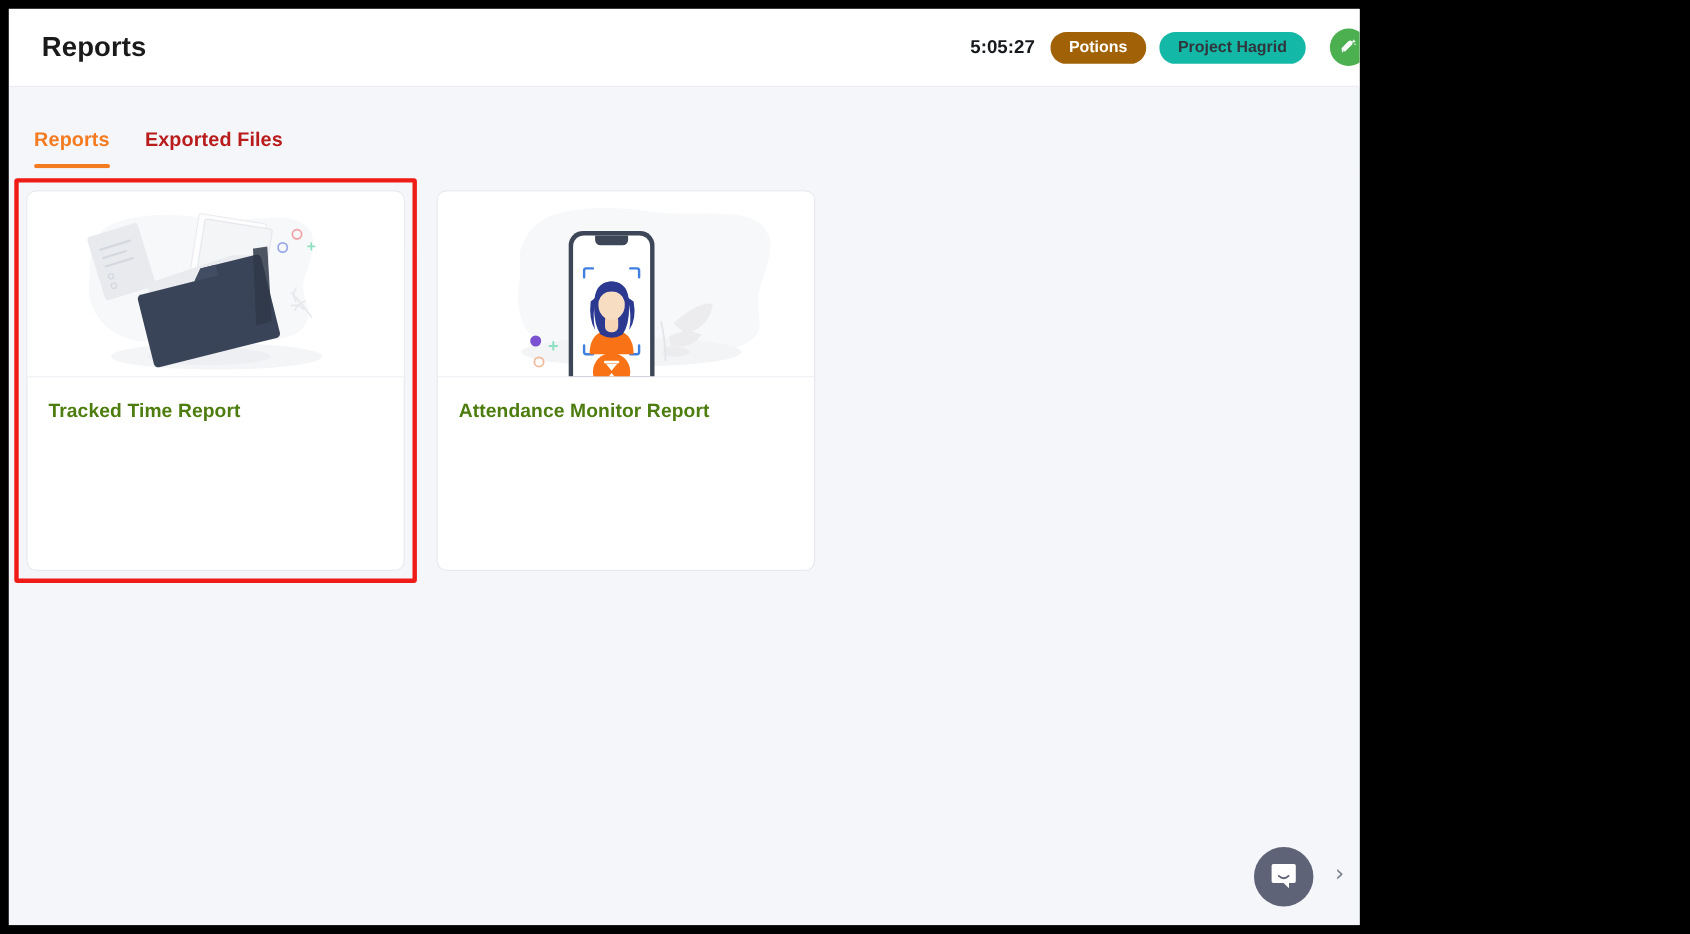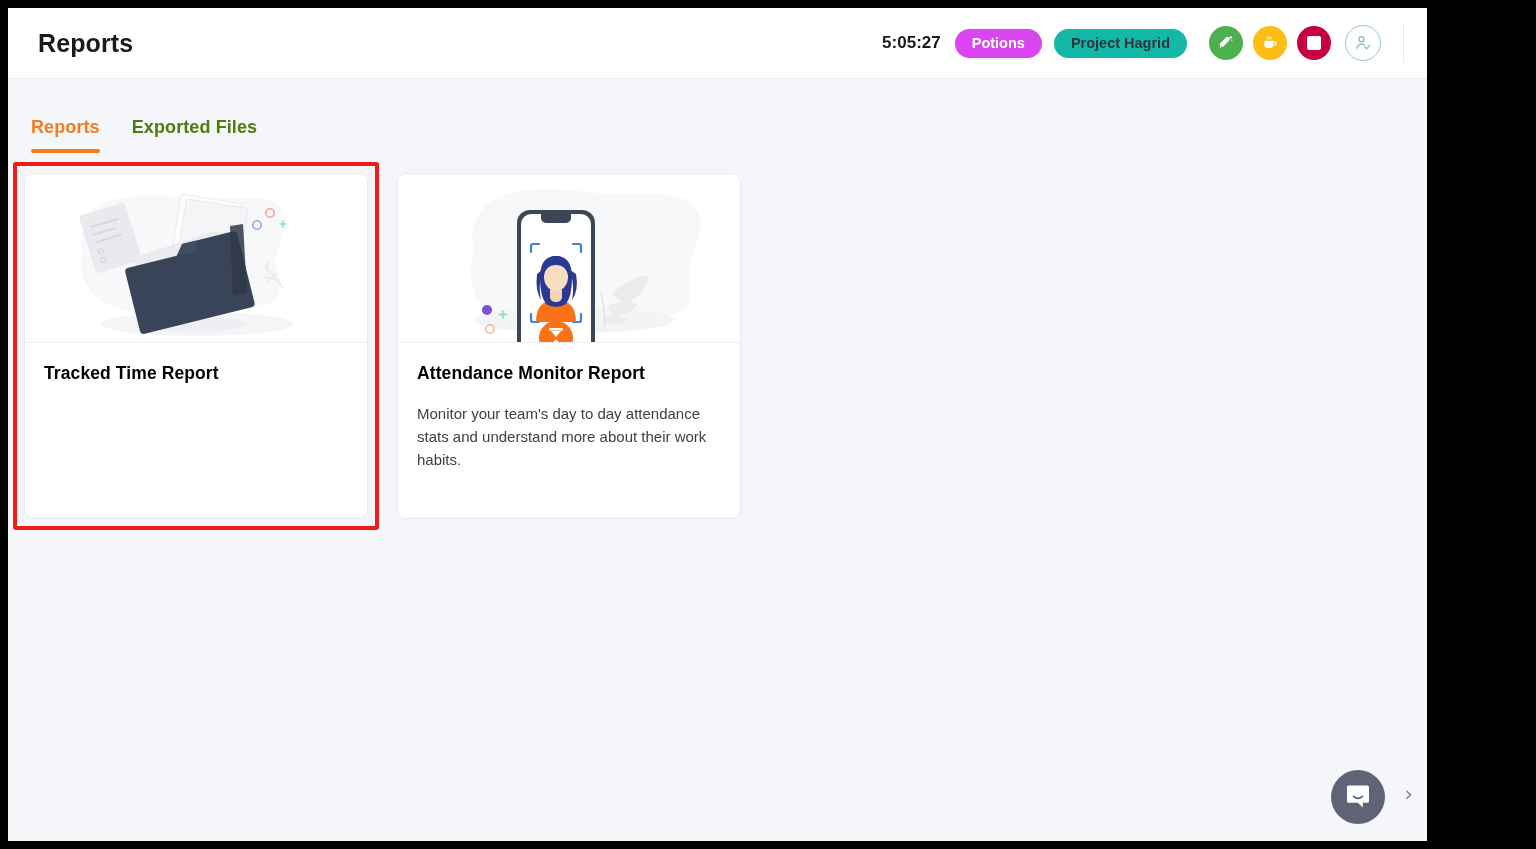--- a/index.html
+++ b/index.html
@@ -10,21 +10,21 @@
     overflow: hidden;
     background: #000000;
     font-family: "Liberation Sans", sans-serif;
   }
 
   
   .screen {
     position: absolute;
     left: 8px;
     top: 8px;
-    width: 1419px;
+    width: 1228px;
     height: 833px;
     background: #f4f6f9;
     overflow: hidden;
   }
 
   
   .header {
     position: absolute;
     left: 0; top: 0;
     width: 1520px;
@@ -64,21 +64,21 @@
     border-radius: 15px;
     display: flex;
     align-items: center;
     padding: 0 17px;
     font-size: 14.5px;
     font-weight: 700;
     margin-right: 12px;
     white-space: nowrap;
   }
   .chip-task {
-    background: #d946ef;
+    background: #a16207;
     color: #ffffff;
   }
   .chip-project {
     background: #14b8a6;
     color: #30363d;
     font-weight: 700;
   }
 
   .round-btn {
     width: 34px;
@@ -131,21 +131,21 @@
     height: 74px;
     background: #f4f6f9;
     display: flex;
     align-items: flex-end;
   }
   .tab {
     font-size: 18px;
     font-weight: 700;
     padding: 0 0 15px 0;
     margin-left: 23px;
-    color: #4d7c0f;
+    color: #b91c1c;
     cursor: pointer;
     position: relative;
     letter-spacing: 0.1px;
   }
   .tab + .tab { margin-left: 32px; }
   .tab.active { color: #f47b20; }
   .tab.active::after {
     content: "";
     position: absolute;
     left: 0; right: 0; bottom: 0;
@@ -194,21 +194,21 @@
     width: 100%;
     height: 169px;
     background: #ffffff;
     border-bottom: 1px solid #edeff3;
     overflow: hidden;
   }
   .card-body { padding: 20px 19px 0 19px; }
   .card-title {
     font-size: 17.5px;
     font-weight: 700;
-    color: #000000;
+    color: #4d7c0f;
     letter-spacing: 0.1px;
   }
   .card-desc {
     margin-top: 18px;
     font-size: 15px;
     line-height: 23px;
     color: #3d4148;
   }
 
   
@@ -428,21 +428,20 @@
             <path d="M153 171 h10 l-5 -6 Z"></path>
           </g>
 
           <circle cx="89" cy="136" r="5" fill="#7a52d1"></circle>
           <circle cx="92" cy="155" r="4.2" fill="none" stroke="#f0b99a" stroke-width="1.6"></circle>
           <path d="M105 137 v7 M101.5 140.5 h7" stroke="#8fe0c0" stroke-width="1.8" stroke-linecap="round"></path>
         </svg>
       </div>
       <div class="card-body">
         <div class="card-title">Attendance Monitor Report</div>
-        <div class="card-desc">Monitor your team's day to day attendance stats and understand more about their work habits.</div>
       </div>
     </div>
 
   </div>
 
   <button class="chat-launcher">
     <span>
       <svg width="26" height="26" viewBox="0 0 26 26">
         <path d="M2 3 a1.6 1.6 0 0 1 1.6 -1.6 h18.8 A1.6 1.6 0 0 1 24 3 v14.2
                  a1.6 1.6 0 0 1 -1.6 1.6 h-4.6 v4.6 l-4.9 -4.6 H3.6 A1.6 1.6 0 0 1 2 17.2 Z" fill="#ffffff"></path>

